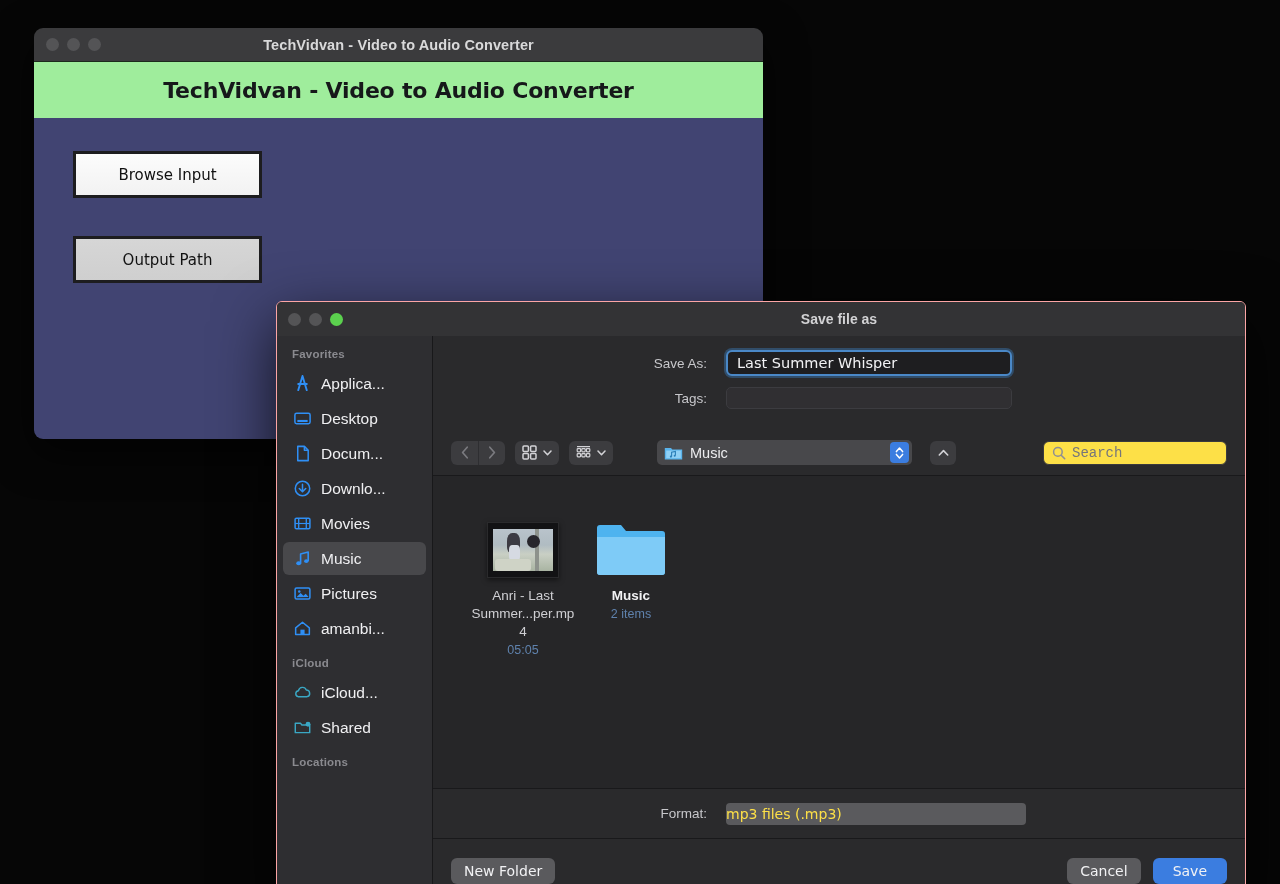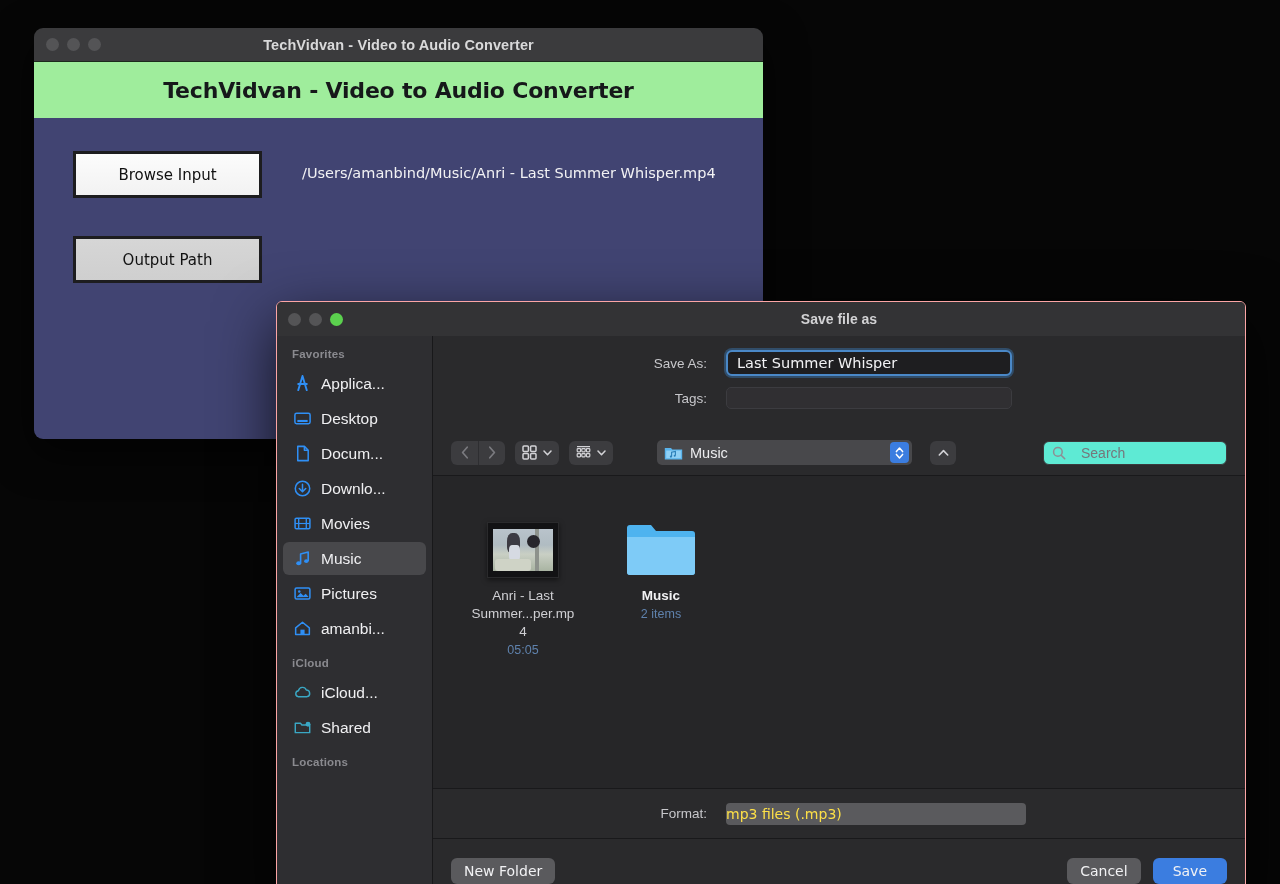--- a/index.html
+++ b/index.html
@@ -159,31 +159,32 @@
   .stepper {
     width: 19px; height: 21px; background: #3b7de0; border-radius: 4px;
     display: flex; align-items: center; justify-content: center;
   }
   .upbtn {
     width: 26px; height: 24px; background: #3c3c3f; border-radius: 6px;
     display: flex; align-items: center; justify-content: center;
     margin-left: 8px;
   }
   .searchbox {
-    width: 184px; height: 24px; background: #5eead4;
+    width: 184px; height: 24px; background: #fde047;
     border: 1px solid #3a3a3d; border-radius: 6px;
-    display: flex; align-items: center; gap: 15px; padding: 0 8px;
+    display: flex; align-items: center; gap: 6px; padding: 0 8px;
     margin-left: auto;
+    font-family: Liberation Mono, monospace;
   }
   .searchbox .ph { font-size: 14px; color: #76767b; }
 
   
   .filearea {
     flex: 1; min-height: 0; background: #262628;
-    padding: 24px 0 0 36px; display: flex; gap: 30px;
+    padding: 24px 0 0 36px; display: flex; 
     align-items: flex-start;
   }
   .fileitem { width: 108px; text-align: center; }
   .thumb-wrap { height: 78px; display: flex; align-items: flex-end;
                 justify-content: center; }
   .video-thumb {
     width: 72px; height: 56px; background: #121214;
     border: 1px solid #2a2a2c;
     display: flex; align-items: center; justify-content: center;
     box-shadow: 0 2px 5px rgba(0,0,0,.5);
@@ -253,21 +254,20 @@
         <span class="dot"></span>
       </div>
       <div class="app-title">TechVidvan - Video to Audio Converter</div>
     </div>
     <div class="app-banner">
       <span>TechVidvan - Video to Audio Converter</span>
     </div>
     <div class="app-body">
       <div class="tk-button browse">Browse Input</div>
       <div class="tk-button output">Output Path</div>
-      <div class="path-label">/Users/amanbind/Music/Anri - Last Summer Whisper.mp4</div>
     </div>
   </div>
 
   <div class="save-dialog">
 
     <div class="sd-titlebar">
       <div class="traffic">
         <span class="dot"></span>
         <span class="dot"></span>
         <span class="dot green"></span>

